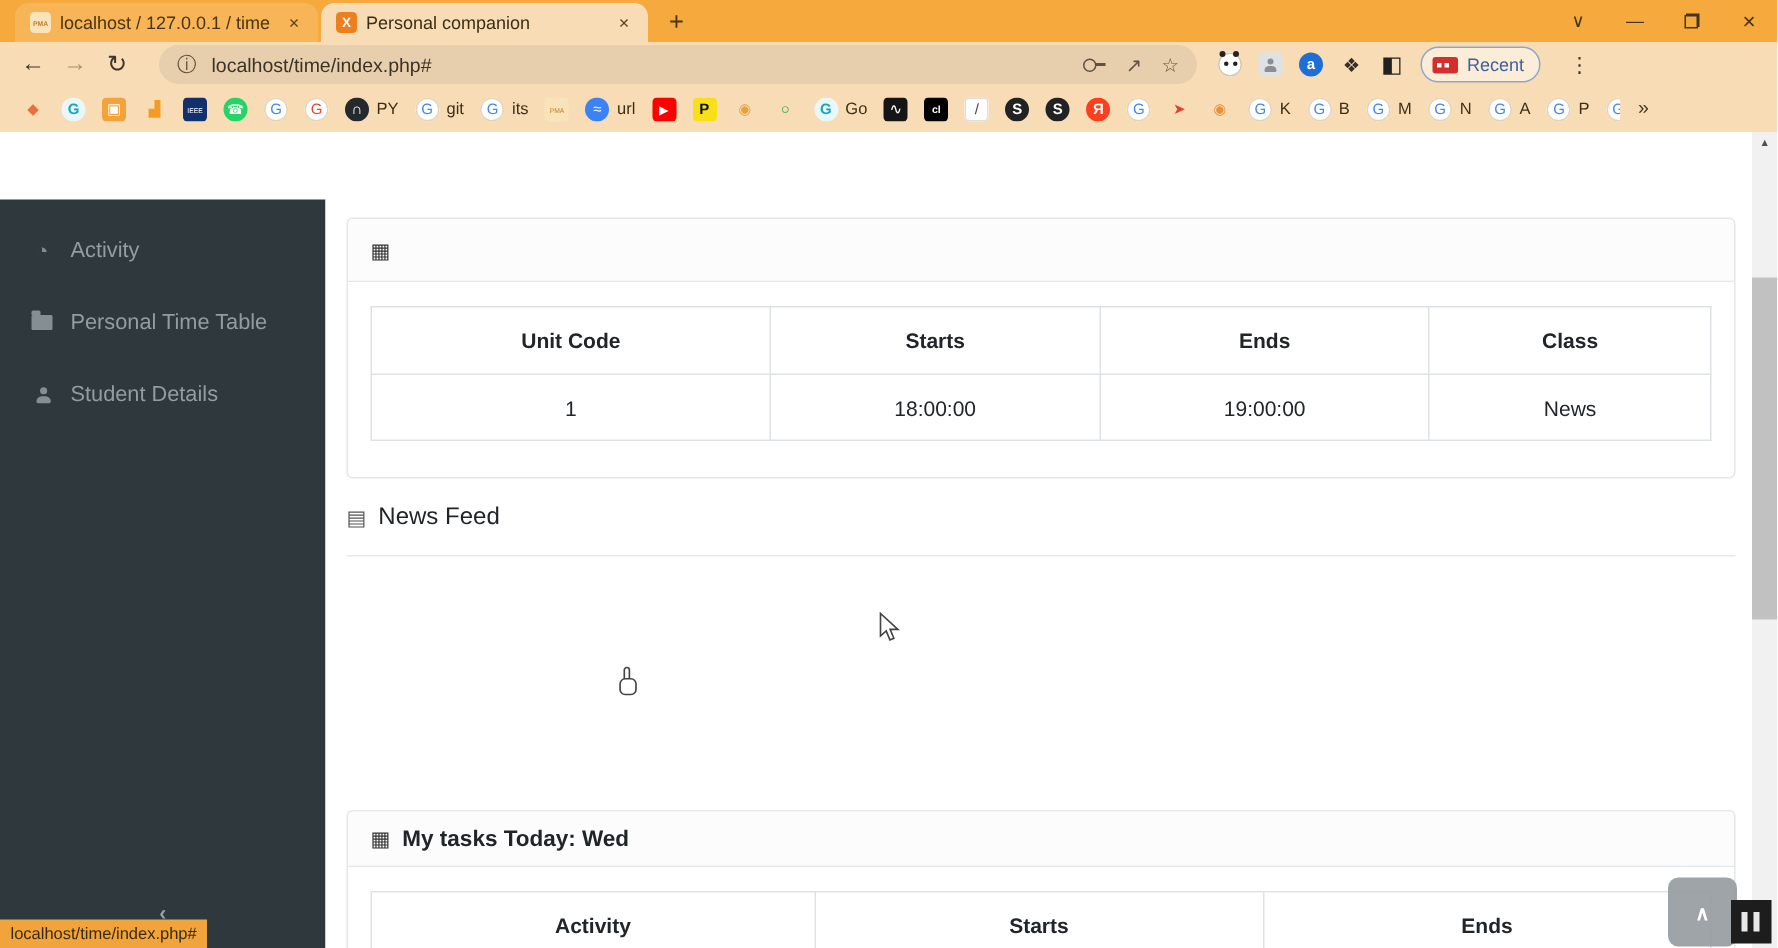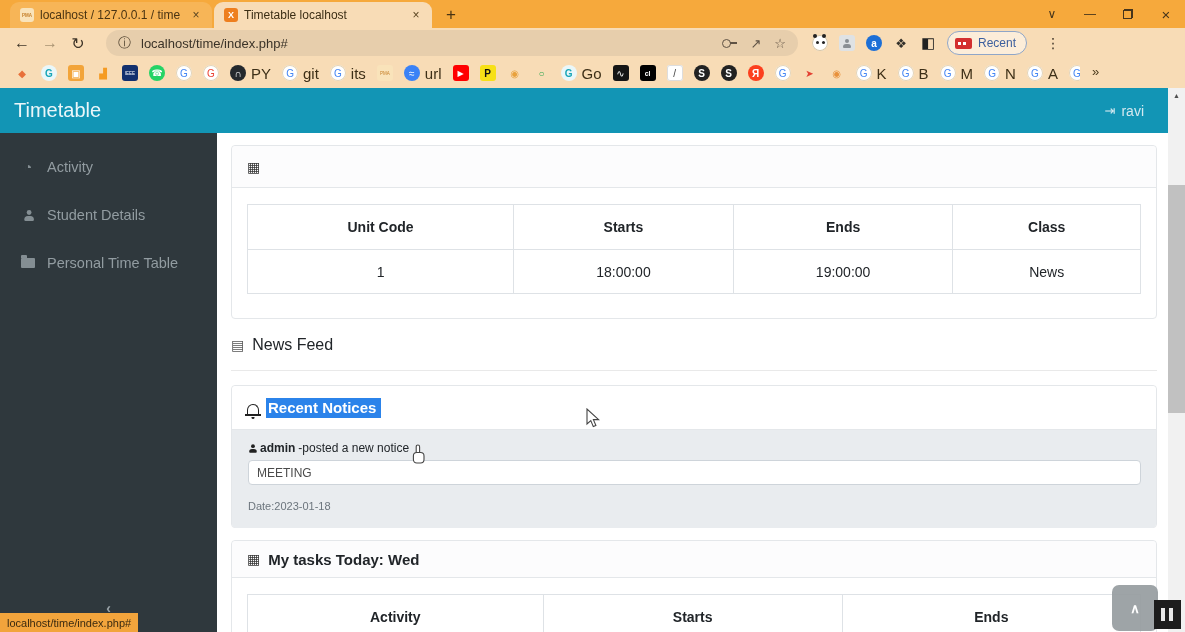--- a/index.html
+++ b/index.html
@@ -52,21 +52,21 @@
   .idm-badge::before { content:""; position:absolute; left:3px; top:4px; width:3px; height:3px; background:#fff; box-shadow:5px 0 0 #fff; }
   .paused-label { font-size:12px; color:#3c5f9e; }
   .menu-dots { width:22px; height:22px; display:flex; align-items:center; justify-content:center; font-size:14px; color:#3f3528; margin-left:4px; }
 
   .bookmarks { position:absolute; left:0; top:58px; width:1185px; height:30px; background:#f8dcb6; display:flex; align-items:center; }
   .bm-items { display:flex; align-items:center; gap:11px; padding-left:14px; width:1080px; overflow:hidden; }
   .bm { display:flex; align-items:center; gap:5px; flex:none; }
   .bm-ic { width:16px; height:16px; display:flex; align-items:center; justify-content:center; font-size:10px; flex:none; }
   .bm-ic.round { border-radius:50%; }
   .bm-ic.sq { border-radius:3px; }
-  .bm-lb { font-size:15px; color:#3d2f17; }
+  .bm-lb { font-size:11px; color:#3d2f17; }
   .bm-overflow { position:absolute; left:1092px; top:6px; font-size:13px; color:#4a3a1c; }
 
   
   .viewport { position:absolute; left:0; top:88px; width:1185px; height:544px; background:#fff; }
   .navbar { position:absolute; left:0; top:0; width:1168px; height:45px; background:#1295b5; display:flex; align-items:center; padding:0 24px 0 14px; }
   .brand { color:#eaf6f9; font-size:20px; }
   .nav-user { margin-left:auto; color:#d4e9f0; font-size:14px; display:flex; align-items:center; gap:6px; }
   .logout-ic { font-size:13px; }
 
   .sidebar { position:absolute; left:0; top:45px; width:217px; height:499px; background:#2f383d; }
@@ -129,21 +129,21 @@
 <div class="stage">
 
   <div class="titlebar">
     <div class="tab inactive">
       <span class="favicon pma">PMA</span>
       <span class="tab-title">localhost / 127.0.0.1 / time / clas</span>
       <span class="tab-close">×</span>
     </div>
     <div class="tab active">
       <span class="favicon xampp">X</span>
-      <span class="tab-title">Timetable localhost</span>
+      <span class="tab-title">Personal companion</span>
       <span class="tab-close">×</span>
     </div>
     <span class="newtab">+</span>
     <div class="win-controls">
       <span class="win-btn">∨</span>
       <span class="win-btn">—</span>
       <span class="win-btn">
           <span class="restore-ic"></span>
         </span>
       <span class="win-btn" style="font-size:15px;">×</span>
@@ -293,45 +293,38 @@
         </span>
         <span class="bm">
           <span class="bm-ic round" style="background: rgb(255, 255, 255); color: rgb(66, 133, 244); box-shadow: rgb(227, 212, 184) 0px 0px 0px 1px inset;">G</span>
         </span>
       </div>
     <span class="bm-overflow">»</span>
   </div>
 
   <div class="viewport">
 
-    <div class="navbar">
-      <span class="brand">Timetable</span>
-      <span class="nav-user">
-        <span class="logout-ic">⇥</span>
-        <span>ravi</span>
-      </span>
-    </div>
 
     <div class="sidebar">
       <div class="side-list">
         <div class="side-item">
           <span class="side-ic">◔</span>
           <span>Activity</span>
         </div>
         <div class="side-item">
           <span class="side-ic">
+              <span class="folder-ic"></span>
+            </span>
+          <span>Personal Time Table</span>
+        </div>
+        <div class="side-item">
+          <span class="side-ic">
               <span class="person-ic side-person"></span>
             </span>
           <span>Student Details</span>
-        </div>
-        <div class="side-item">
-          <span class="side-ic">
-              <span class="folder-ic"></span>
-            </span>
-          <span>Personal Time Table</span>
         </div>
       </div>
       <div class="side-collapse">‹</div>
     </div>
 
     <div class="main">
 
       <div class="card card-classes">
         <div class="card-head">
           <span class="tbl-ic">▦</span>
@@ -363,35 +356,20 @@
           </table>
         </div>
       </div>
 
       <div class="newsfeed-row">
         <span class="news-ic">▤</span>
         <span>News Feed</span>
       </div>
       <div class="rule"></div>
 
-      <div class="card card-notices">
-        <div class="card-head">
-          <span class="bell-ic"></span>
-          <span class="selection">Recent Notices</span>
-        </div>
-        <div class="notice-body">
-          <div class="poster-line">
-            <span class="person-ic"></span>
-            <strong>admin</strong>
-            <span>-posted a new notice</span>
-          </div>
-          <input class="notice-input" readonly="" value="MEETING" style="">
-          <div class="notice-date">Date:2023-01-18</div>
-        </div>
-      </div>
 
       <div class="card card-tasks">
         <div class="card-head">
           <span class="tbl-ic">▦</span>
           <span>My tasks Today: Wed</span>
         </div>
         <div class="card-body">
           <table class="grid">
             <colgroup>
                 <col style="width:33.1%">

